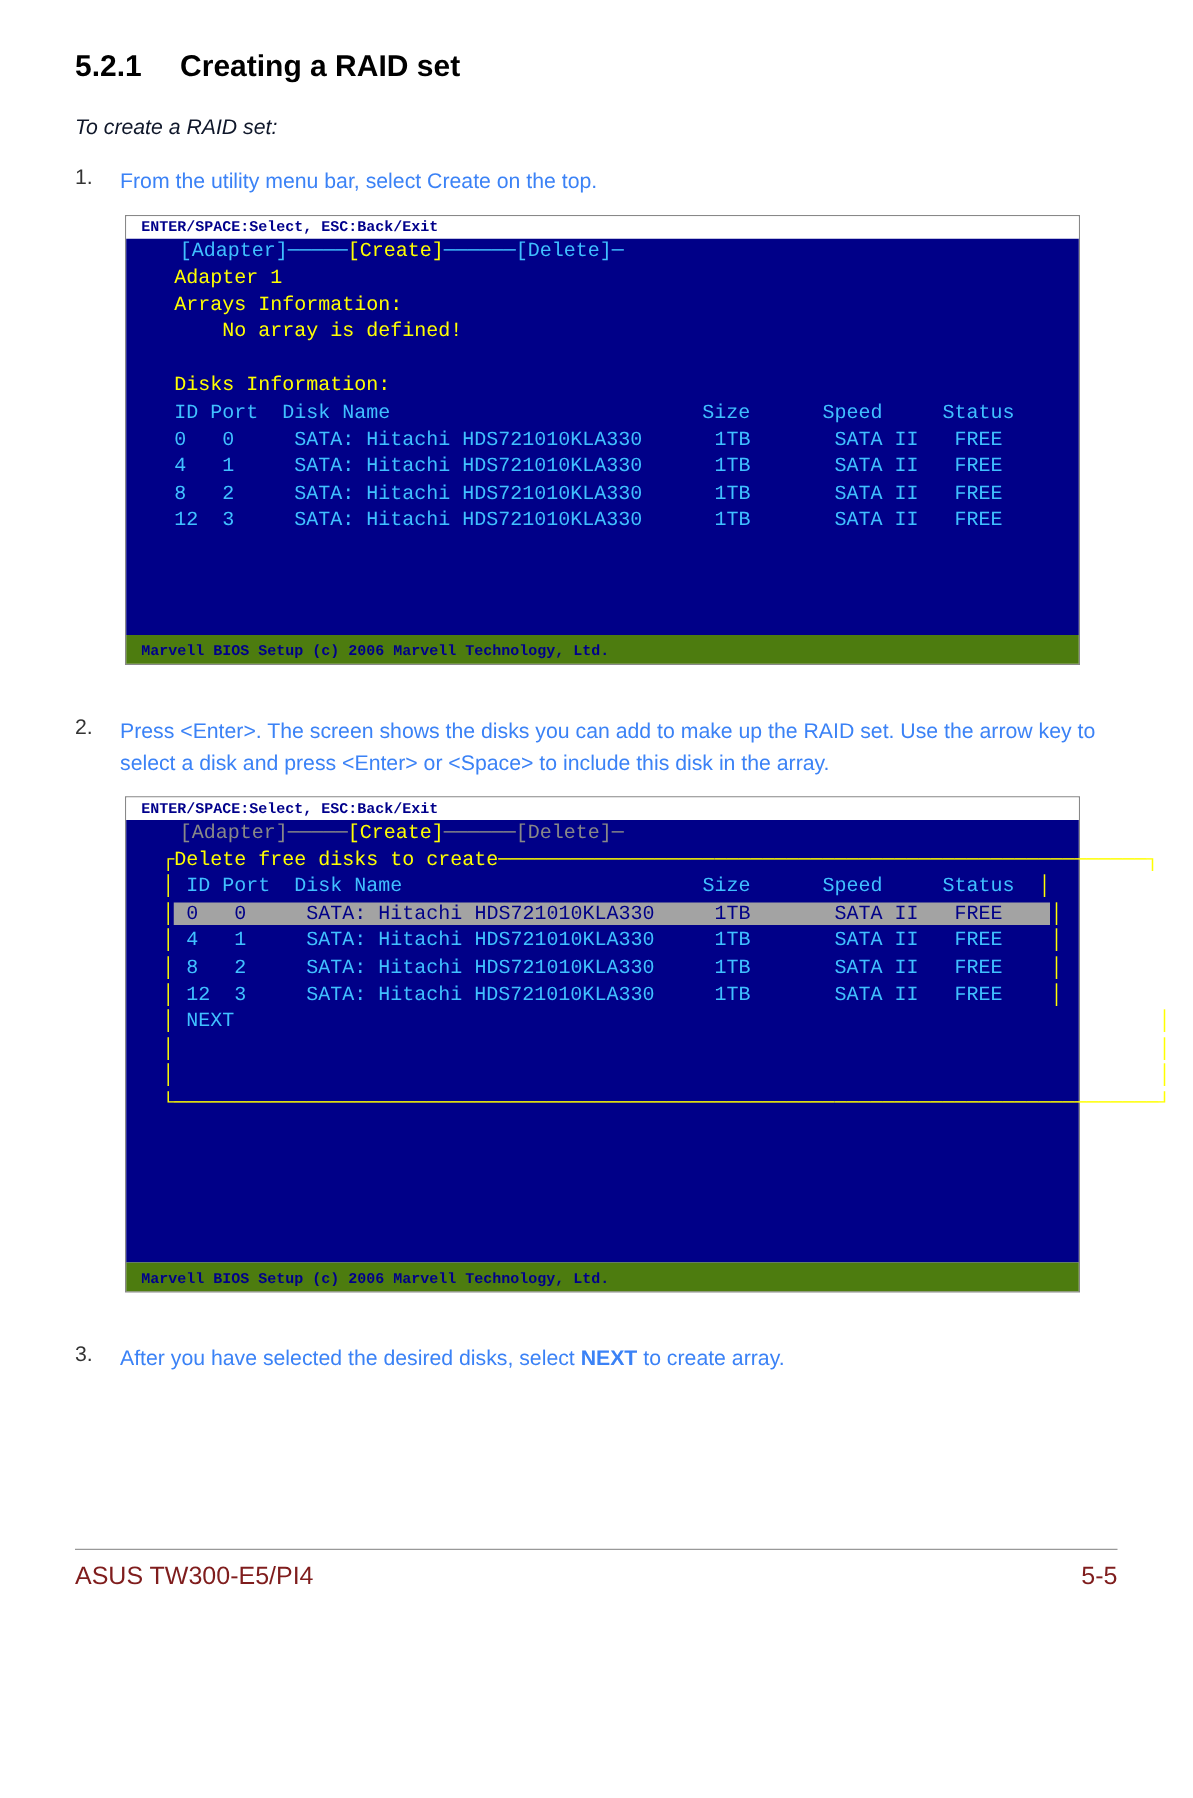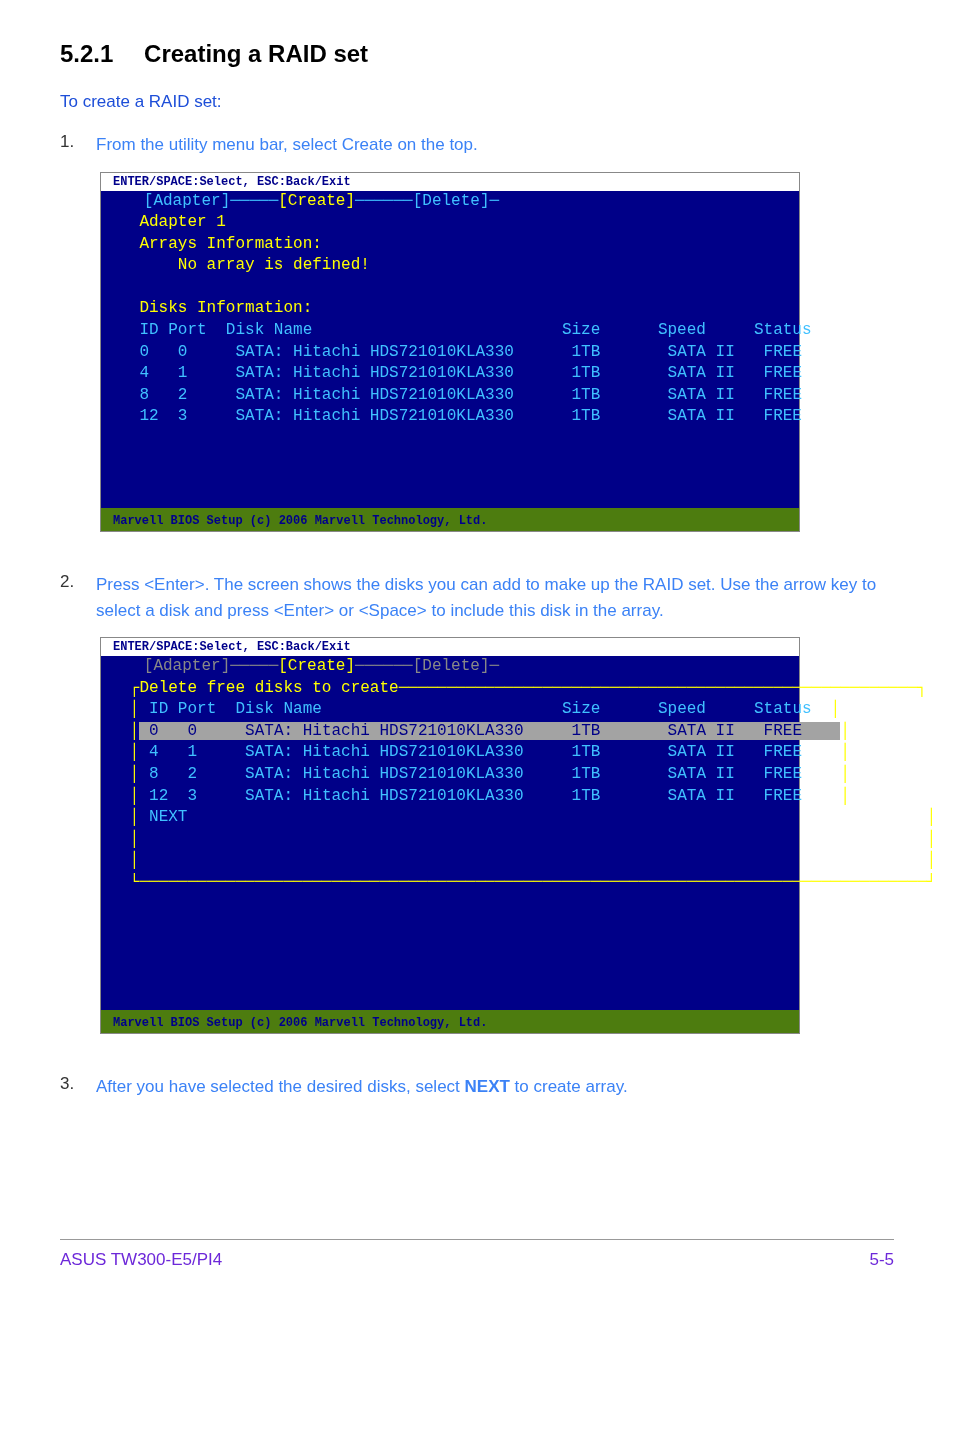--- a/index.html
+++ b/index.html
@@ -18,41 +18,42 @@
       font-size: 24px;
       font-weight: bold;
       color: #000;
       margin-bottom: 24px;
     }
     h2 .number {
       margin-right: 24px;
     }
     .intro {
       font-size: 17px;
-      color: #1d4ed8;
+      color: #0f172a;
       margin-bottom: 20px;
+      font-style: italic;
     }
     .step {
       display: flex;
       margin-bottom: 14px;
     }
     .step .num {
       width: 36px;
       font-size: 17px;
       color: #333;
     }
     .step .text {
       flex: 1;
       font-size: 17px;
       color: #3b82f6;
       line-height: 1.5;
     }
     .bios-box {
       margin: 8px 0 40px 40px;
-      width: 700px;
+      width: 764px;
       border: 1px solid #888;
     }
     .bios-header {
       background: #ffffff;
       color: #00008b;
       font-family: 'Courier New', monospace;
       font-size: 12px;
       font-weight: bold;
       padding: 2px 12px;
     }
@@ -85,22 +86,22 @@
       color: #00008b;
       font-family: 'Courier New', monospace;
       font-size: 12px;
       font-weight: bold;
       padding: 6px 12px 3px;
     }
     .page-footer {
       margin-top: 140px;
       display: flex;
       justify-content: space-between;
-      font-size: 17px;
-      color: #6d28d9;
+      font-size: 20px;
+      color: #7f1d1d;
       border-top: 1px solid #999;
       padding-top: 10px;
     }
     .hl-yellow {
       color: #ffff00;
     }
     .dim {
       color: #888888;
     }
   </style>

